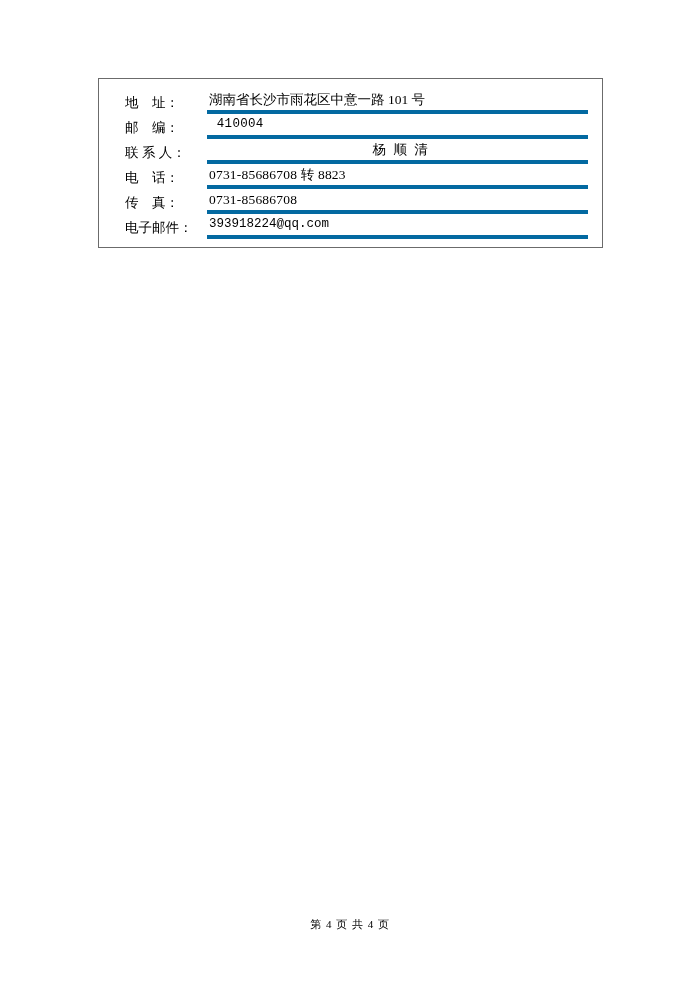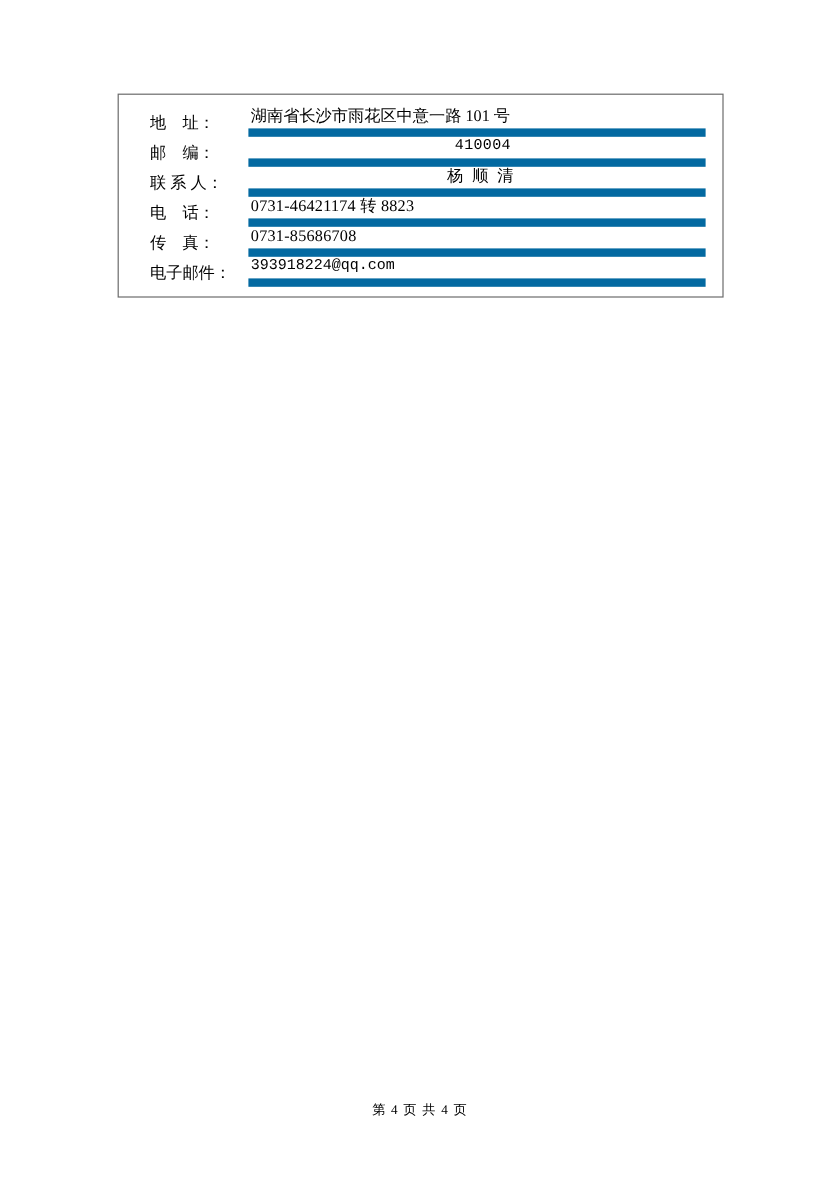--- a/index.html
+++ b/index.html
@@ -54,33 +54,33 @@
     font-size: 13.5px;
     line-height: 17px;
     letter-spacing: 0px;
     white-space: pre;
     color: #000000;
     padding-bottom: 3px;
   }
 
   .row-value {
     flex: 1 1 auto;
-    border-bottom: 7px solid #0369a1;
+    border-bottom: 4px solid #0369a1;
     font-size: 13px;
     line-height: 17px;
     padding-bottom: 2px;
     padding-left: 2px;
     white-space: pre;
     color: #000000;
     min-height: 17px;
   }
 
   
   .v-addr  { font-family: "Liberation Serif", serif; font-size: 13.5px; }
-  .v-zip   { font-family: "Liberation Mono", monospace; font-size: 12.5px; letter-spacing: .3px; text-align: center; }
+  .v-zip   { font-family: "Liberation Mono", monospace; font-size: 12.5px; letter-spacing: .3px; }
   .v-name  { font-family: "Liberation Serif", serif; font-size: 13.5px; letter-spacing: 2px; text-align: center; }
   .v-tel   { font-family: "Liberation Serif", serif; font-size: 13.5px; letter-spacing: .2px; }
   .v-fax   { font-family: "Liberation Serif", serif; font-size: 13.5px; letter-spacing: .2px; }
   .v-mail  { font-family: "Liberation Mono", monospace; font-size: 12.5px; letter-spacing: 0px; }
   .v-web   { font-family: "Liberation Serif", serif; font-size: 13.5px; letter-spacing: .2px; text-decoration: underline; }
 
   
   .page-footer {
     position: absolute;
     left: 0;
@@ -111,21 +111,21 @@
       <span class="row-value v-zip"> 410004</span>
     </div>
 
     <div class="contact-row">
       <span class="row-label">联 系 人：</span>
       <span class="row-value v-name"> 杨 顺 清</span>
     </div>
 
     <div class="contact-row">
       <span class="row-label">电    话：</span>
-      <span class="row-value v-tel">0731-46421174 转 8823</span>
+      <span class="row-value v-tel">0731-85686708 转 8823</span>
     </div>
 
     <div class="contact-row">
       <span class="row-label">传    真：</span>
       <span class="row-value v-fax">0731-85686708</span>
     </div>
 
     <div class="contact-row">
       <span class="row-label">电子邮件：</span>
       <span class="row-value v-mail">393918224@qq.com</span>

